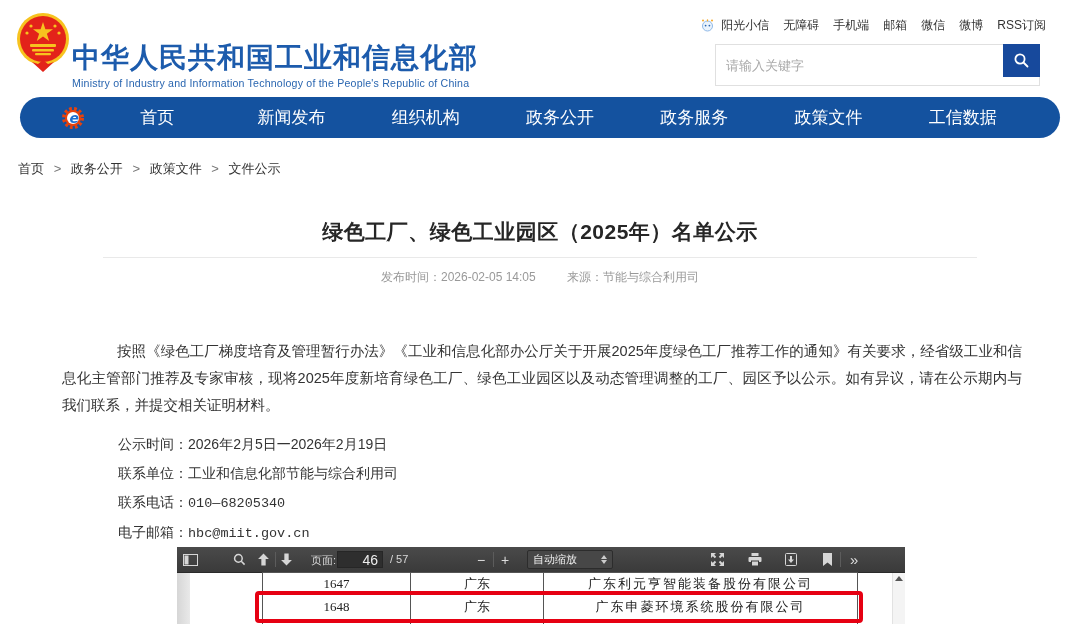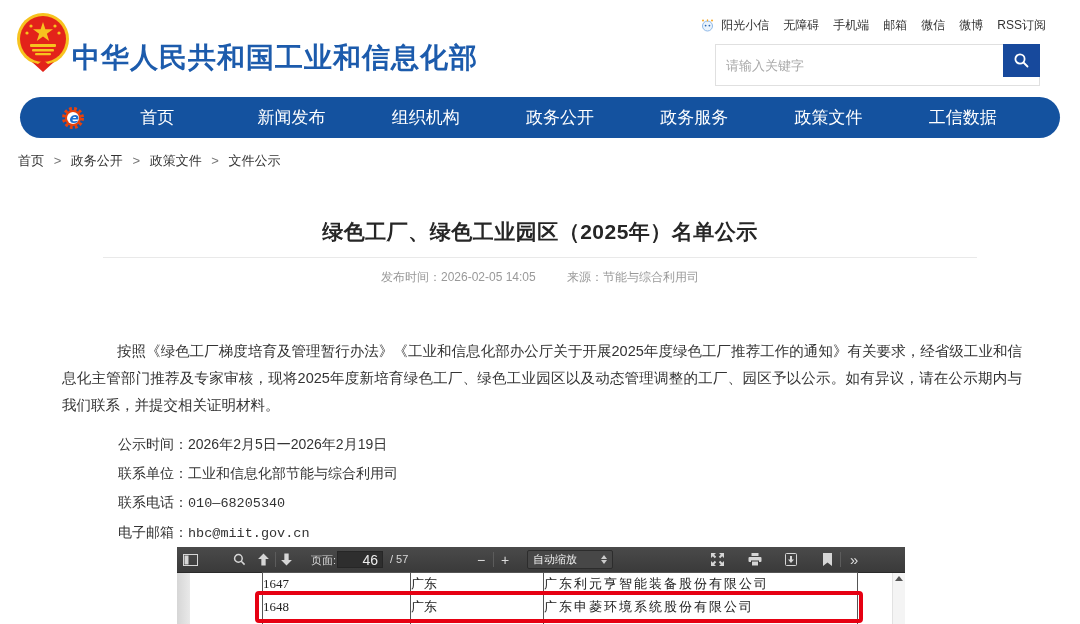--- a/index.html
+++ b/index.html
@@ -25,21 +25,21 @@
     display:flex; align-items:center; justify-content:center; cursor:pointer; }
 
   
   .nav { position:absolute; left:20px; top:97px; width:1040px; height:41px; background:#14529f;
     border-radius:21px; display:flex; align-items:center; }
   .nav-logo { width:30px; height:26px; margin-left:40px; flex:0 0 auto; }
   .nav-items { flex:1; display:flex; margin-right:30px; }
   .nav-item { flex:1; text-align:center; color:#fff; font-size:17px; cursor:pointer; white-space:nowrap; }
 
   
-  .breadcrumb { position:absolute; left:18px; top:152px; font-size:13px; color:#333; }
+  .breadcrumb { position:absolute; left:18px; top:160px; font-size:13px; color:#333; }
   .breadcrumb .sep { color:#777; margin:0 6px; }
   .breadcrumb .bc { cursor:pointer; }
 
   
   .article-title { position:absolute; left:0; top:218px; width:1080px; text-align:center;
     font-size:21px; font-weight:bold; color:#262626; letter-spacing:0.5px; }
   .title-divider { position:absolute; left:103px; top:257px; width:874px; border-top:1px solid #e9e9e9; }
   .meta { position:absolute; left:0; top:269px; width:1080px; text-align:center;
     font-size:12px; color:#999; }
   .meta span { margin:0 14px; }
@@ -73,21 +73,21 @@
   .pdf-body { position:relative; height:51px; background:#fff; }
   .pdf-left-gutter { position:absolute; left:0; top:0; width:13px; height:51px;
     background:linear-gradient(90deg,#d6d6d6,#e9e9e9); }
   .pdf-scrollbar { position:absolute; right:0; top:0; width:13px; height:51px; background:#f4f4f4;
     border-left:1px solid #e2e2e2; text-align:center; }
   .pdf-scrollbar .tri { display:block; margin-top:3px; width:0; height:0; border-left:4px solid transparent;
     border-right:4px solid transparent; border-bottom:5px solid #555; margin-left:2px; cursor:pointer; }
 
   table.pdf-table { position:absolute; left:85px; top:-1px; border-collapse:collapse;
     font-family:"Liberation Serif","DejaVu Serif",serif; font-size:13px; color:#222; }
-  table.pdf-table td { border:1px solid #555; padding:0; }
+  table.pdf-table td { border:1px solid #555; text-align:center; padding:0; }
   .col-no { width:148px; }
   .col-prov { width:133px; }
   .col-comp { width:314px; letter-spacing:2px; }
   tr.r1 td { height:22px; }
   tr.r2 td { height:25px; }
   tr.r3 td { height:10px; border-bottom:none; }
   .red-box { position:absolute; left:78px; top:18px; width:608px; height:32px;
     border:4px solid #e60012; border-radius:4px; pointer-events:none; }
 </style>
 </head>
@@ -102,20 +102,21 @@
     <circle cx="41" cy="14" r="1.6" fill="#f7c31f"></circle>
     <circle cx="13" cy="21" r="1.6" fill="#f7c31f"></circle>
     <circle cx="45" cy="21" r="1.6" fill="#f7c31f"></circle>
     <rect x="16" y="32" width="26" height="3" rx="1" fill="#f7c31f"></rect>
     <rect x="18" y="37" width="22" height="2.4" rx="1" fill="#f7c31f"></rect>
     <rect x="21" y="41" width="16" height="2.2" rx="1" fill="#f7c31f"></rect>
     <path d="M18 50 L29 60 L40 50 L34 52 L29 48 L24 52 Z" fill="#e3231a"></path>
   </svg>
   <div class="title-block">
     <div class="site-title">中华人民共和国工业和信息化部</div>
+    <div class="site-sub">Ministry of Industry and Information Technology of the People's Republic of China</div>
   </div>
 
   <div class="toplinks">
     <svg class="mascot" viewBox="0 0 15 15">
       <circle cx="7.5" cy="8" r="5" fill="#eaf3fc" stroke="#8fb9e8" stroke-width="1"></circle>
       <circle cx="5.6" cy="7.6" r="0.9" fill="#2a66b0"></circle>
       <circle cx="9.4" cy="7.6" r="0.9" fill="#2a66b0"></circle>
       <circle cx="3" cy="2.6" r="1" fill="#f5a623"></circle>
       <circle cx="12" cy="2.6" r="1" fill="#f5a623"></circle>
       <rect x="6.9" y="1.2" width="1.2" height="2.2" rx="0.6" fill="#f5a623"></rect>

